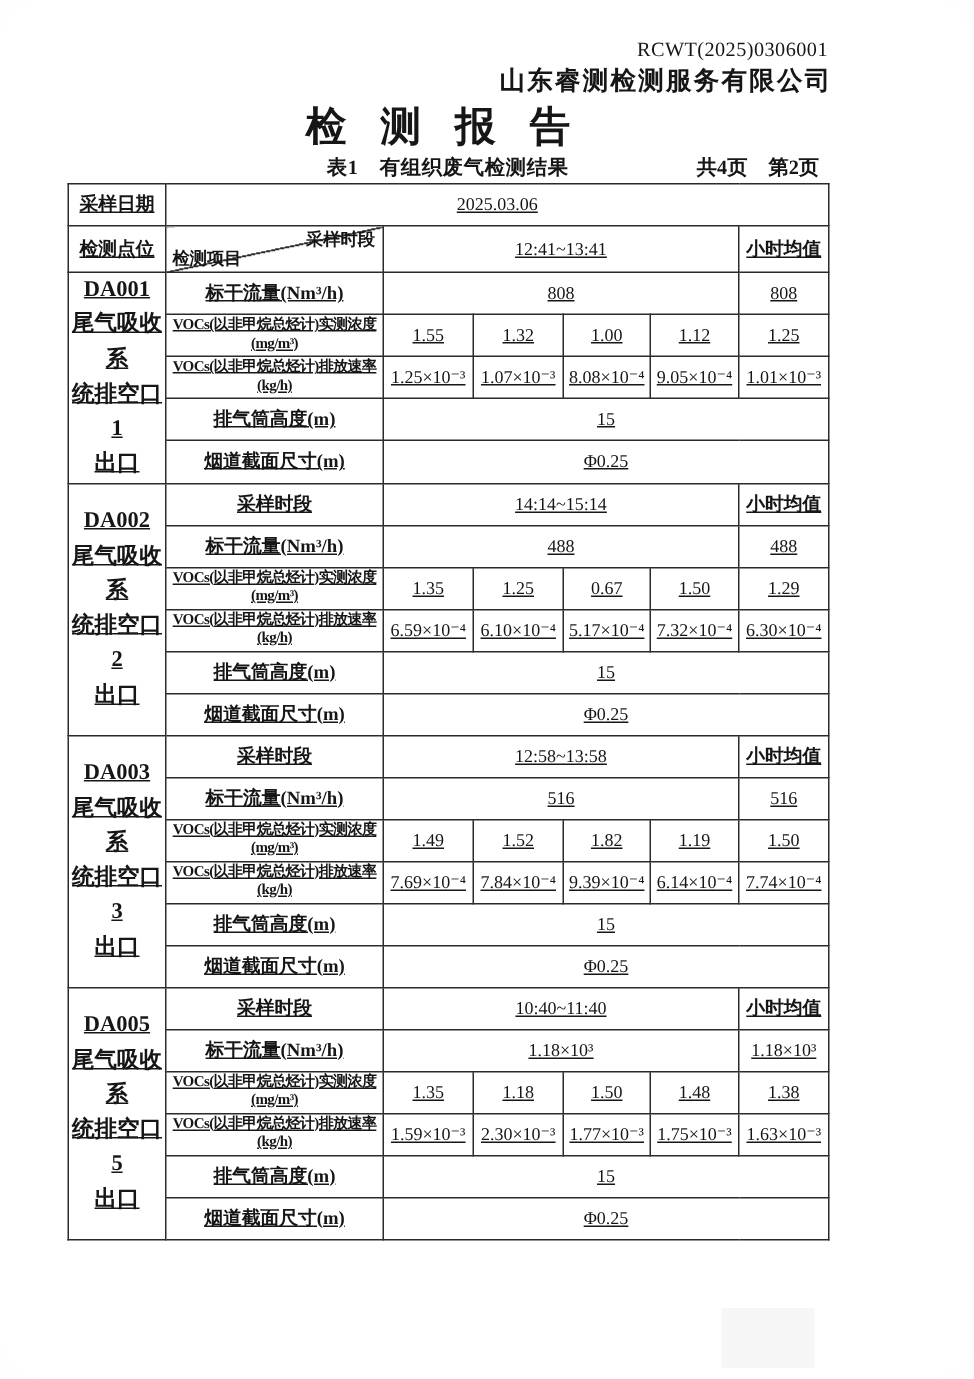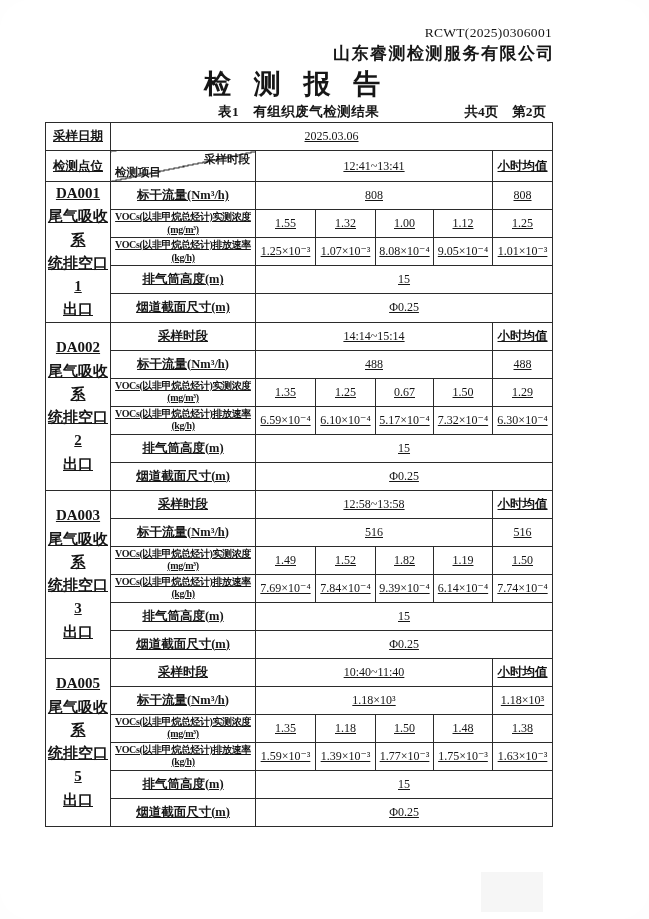--- a/index.html
+++ b/index.html
@@ -247,21 +247,21 @@
       <td class="val">1.35</td>
       <td class="val">1.18</td>
       <td class="val">1.50</td>
       <td class="val">1.48</td>
       <td class="val">1.38</td>
     </tr>
     <tr>
       <td class="lab2">VOCs(以非甲烷总烃计)排放速率
 (kg/h)</td>
       <td class="val">1.59×10⁻³</td>
-      <td class="val">1.39×10⁻³</td>
+      <td class="val">2.30×10⁻³</td>
       <td class="val">1.77×10⁻³</td>
       <td class="val">1.75×10⁻³</td>
       <td class="val">1.63×10⁻³</td>
     </tr>
     <tr>
       <td class="lab">排气筒高度(m)</td>
       <td class="val" colspan="5">15</td>
     </tr>
     <tr>
       <td class="lab">烟道截面尺寸(m)</td>

